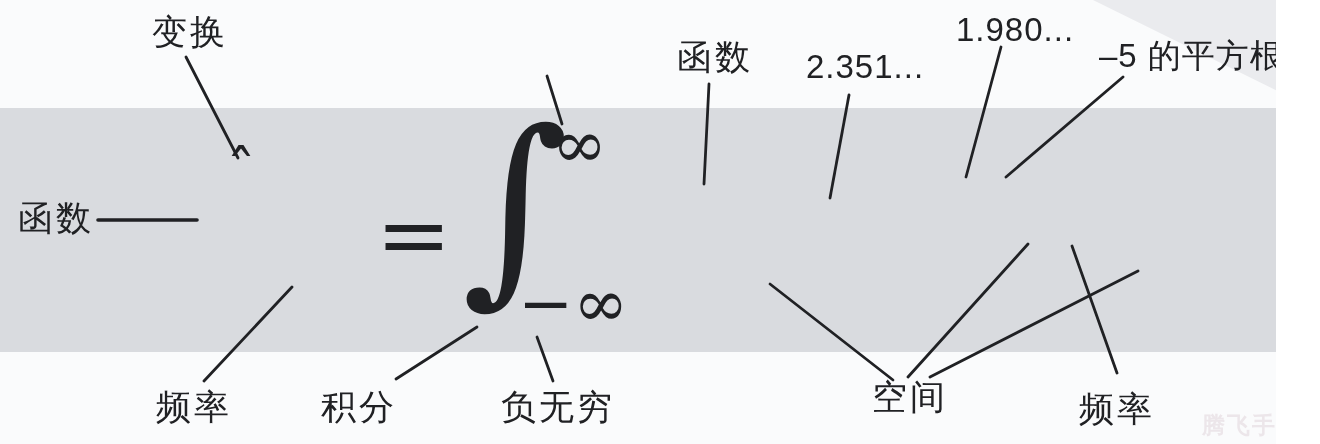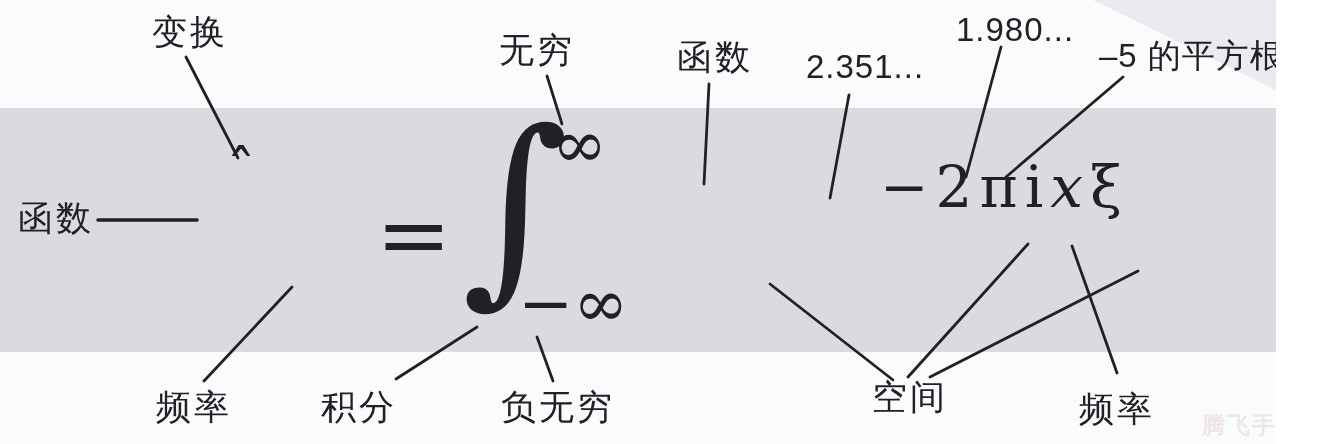--- a/index.html
+++ b/index.html
@@ -74,39 +74,37 @@
     <line x1="1001" y1="47" x2="966" y2="177"></line>
     <line x1="1123" y1="77" x2="1006" y2="177"></line>
     <line x1="893" y1="380" x2="770" y2="284"></line>
     <line x1="908" y1="377" x2="1028" y2="244"></line>
     <line x1="930" y1="377" x2="1138" y2="271"></line>
     <line x1="1117" y1="373" x2="1072" y2="246"></line>
   </svg>
 
   <div class="label" style="left:152px;top:13px">变换</div>
   <div class="label" style="left:18px;top:199px">函数</div>
-  <div class="label" style="left:499px;top:31px">无穷</div>
   <div class="label" style="left:677px;top:38px">函数</div>
   <div class="label num" style="left:806px;top:49px">2.351...</div>
   <div class="label num" style="left:956px;top:12px">1.980...</div>
   <div class="label num" style="left:1099px;top:38px">–5 的平方根</div>
   <div class="label" style="left:156px;top:388px">频率</div>
   <div class="label" style="left:321px;top:388px">积分</div>
   <div class="label" style="left:501px;top:388px">负无穷</div>
   <div class="label" style="left:872px;top:378px">空间</div>
   <div class="label" style="left:1079px;top:390px">频率</div>
 
   <span class="math" style="left:226px;top:142px;font-size:60px">ˆ</span>
 
 
   <span class="math" style="left:376px;top:190px;font-size:90px">=</span>
 
   <span class="math" style="left:462px;top:104px;font-size:205px">∫</span>
   <span class="math" style="left:552px;top:112px;font-size:66px">∞</span>
   <span class="math" style="left:518px;top:271px;font-size:66px">−∞</span>
 
 
-  <span class="math" style="left:880px;top:158px;font-size:58px;letter-spacing:7px"><span>−2</span><span>π</span><span>i</span><span class="it">x</span><span>ξ</span></span>
 
 
   <div class="watermark">腾飞手游网</div>
 
 </div>
 
 </body></html>

